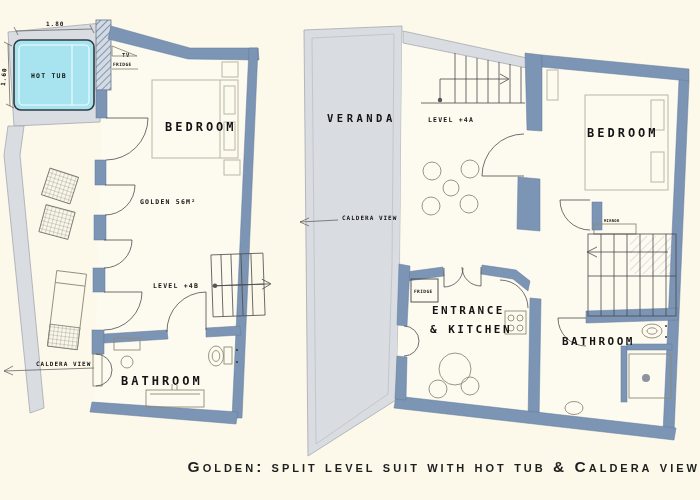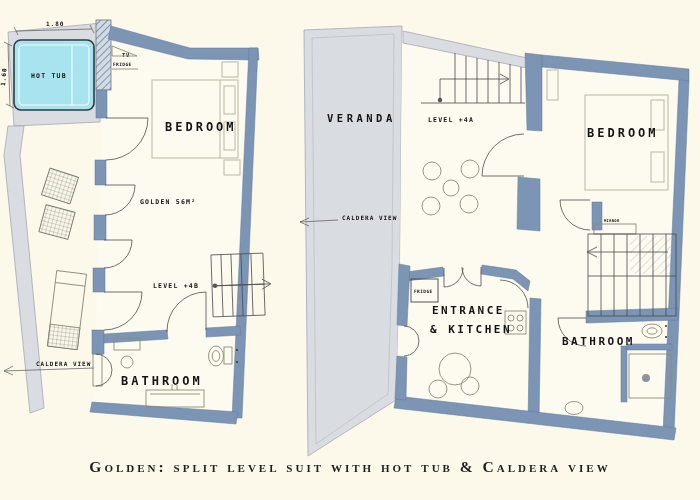--- a/index.html
+++ b/index.html
@@ -23,22 +23,22 @@
   .room-label{font-family:"DejaVu Sans Mono",monospace;font-weight:bold;fill:#141414;}
   .t12{font-size:12px;letter-spacing:3px;}
   .t11{font-size:11px;letter-spacing:2.5px;}
   .t10{font-size:10.5px;letter-spacing:3.5px;}
   .t65{font-size:6.5px;letter-spacing:1.2px;}
   .t6{font-size:6px;letter-spacing:1px;}
   .t55{font-size:5.5px;letter-spacing:0.8px;}
   .t45{font-size:4.5px;letter-spacing:0.4px;}
   .t38{font-size:3.8px;letter-spacing:0.3px;}
   .caption{
-    position:absolute;left:0;top:458px;width:700px;text-align:center;
-    font-family:Liberation Serif, serif;
+    position:absolute;left:0;top:458px;width:700px;text-align:right;
+    font-family:Liberation Sans, sans-serif;
     font-variant:small-caps;font-weight:600;font-size:15.5px;
     letter-spacing:3px;color:#1e1e1e;
   }
 </style>
 </head>
 <body>
 
 <svg width="700" height="500" viewBox="0 0 700 500">
   <defs>
     <pattern id="hatch" width="5" height="5" patternUnits="userSpaceOnUse" patternTransform="rotate(45)">

